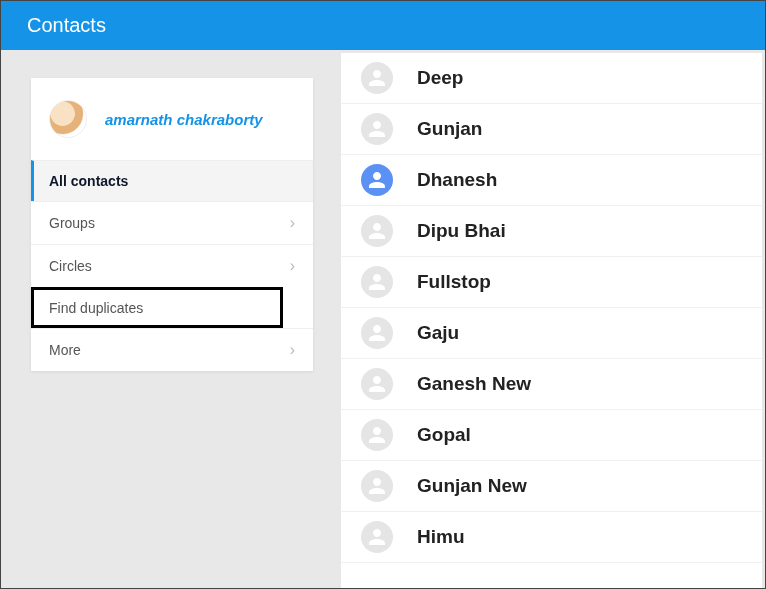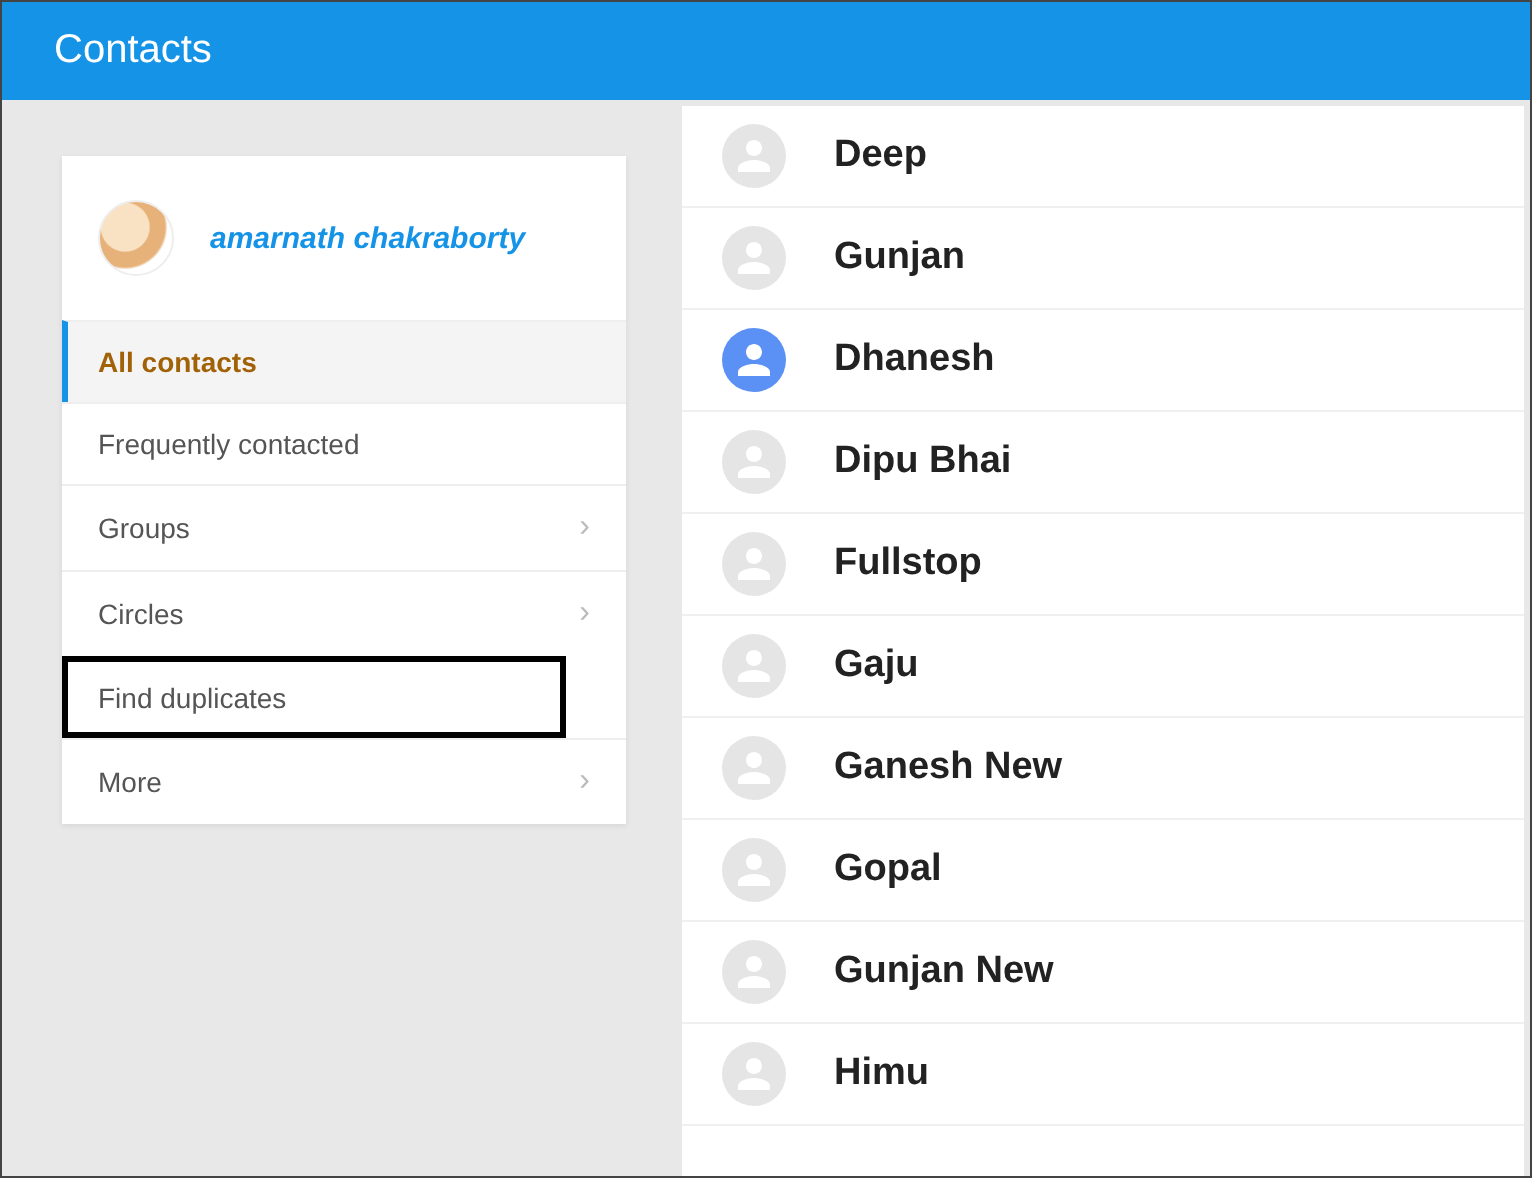--- a/index.html
+++ b/index.html
@@ -56,21 +56,21 @@
       justify-content: space-between;
       padding: 12px 18px;
       border-top: 1px solid #eee;
       font-size: 14px;
       color: #555;
       cursor: pointer;
       position: relative;
     }
     .menu-item.active {
       background: #f4f4f4;
-      color: #a16207;
+      color: #0f172a;
       font-weight: 700;
       border-left: 3px solid #1593e6;
       padding-left: 15px;
     }
     .menu-item.highlighted {
       outline: 3px solid #000;
       outline-offset: -3px;
       z-index: 2;
       margin-right: 30px;
     }
@@ -121,23 +121,20 @@
     <div class="sidebar">
       <div class="profile">
         <div class="profile-avatar"></div>
         <span class="profile-name">amarnath chakraborty</span>
       </div>
       <div id="menu-container">
           <div class="menu-item active">
             <span>All contacts</span>
           </div>
           <div class="menu-item">
-            <span>Frequently contacted</span>
-          </div>
-          <div class="menu-item">
             <span>Groups</span>
             <span class="chevron">›</span>
           </div>
           <div class="menu-item">
             <span>Circles</span>
             <span class="chevron">›</span>
           </div>
           <div class="menu-item highlighted">
             <span>Find duplicates</span>
           </div>

